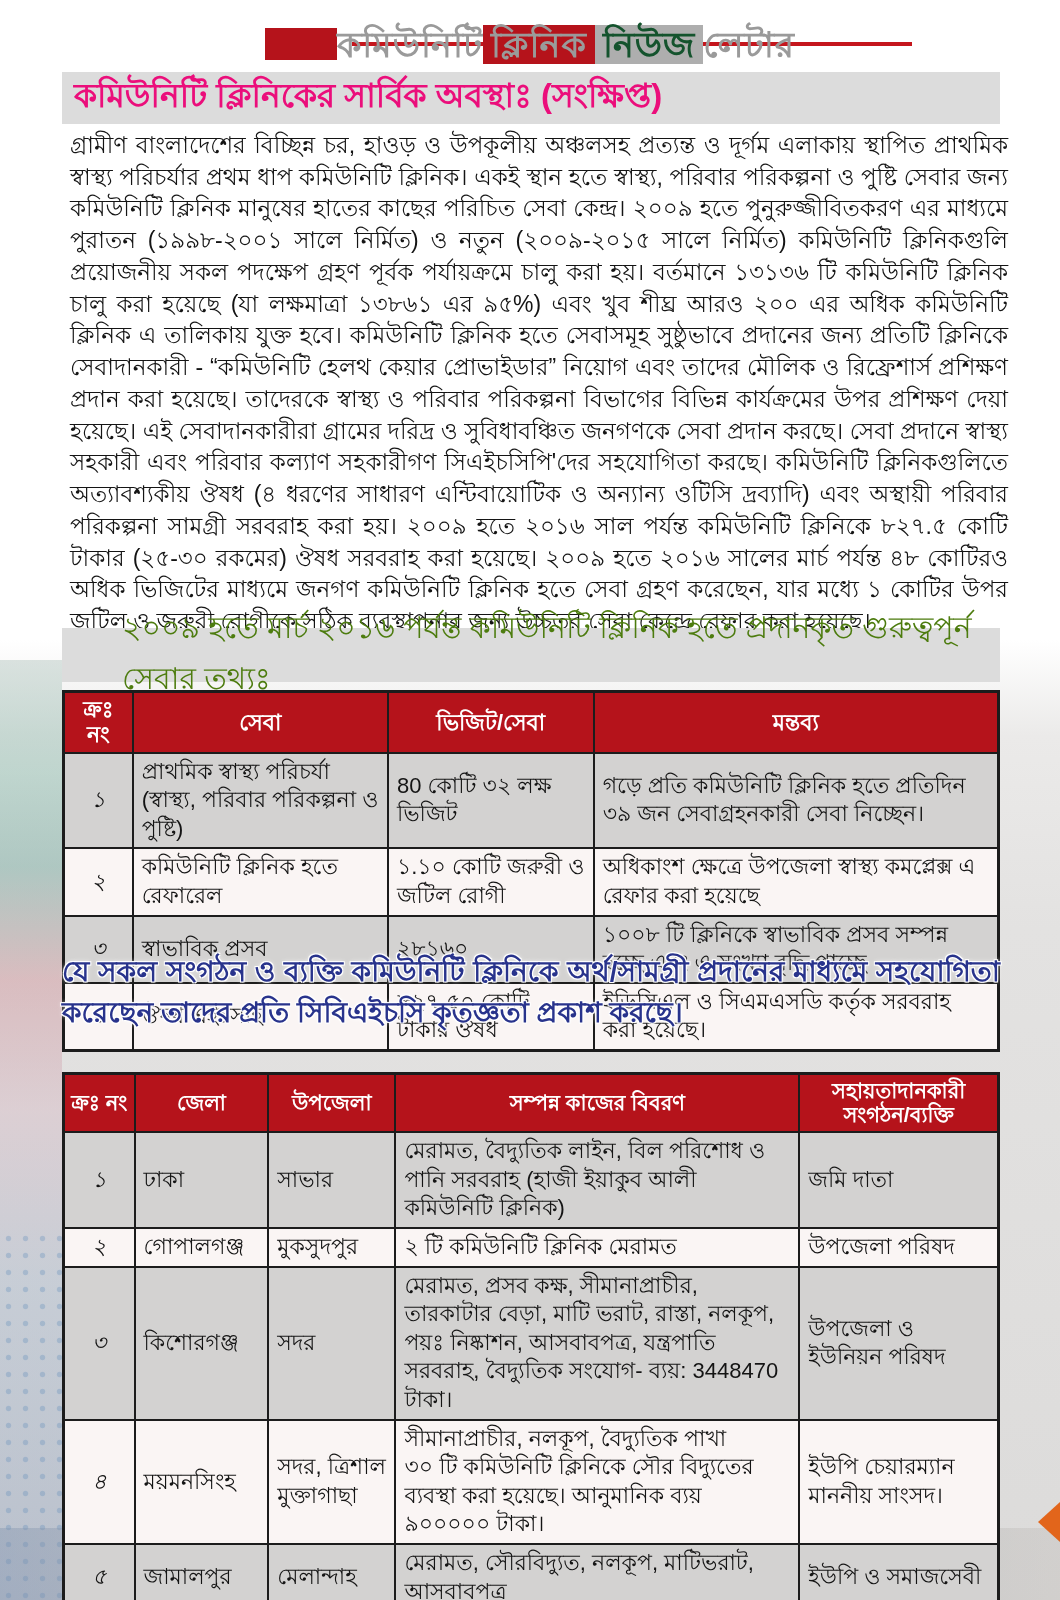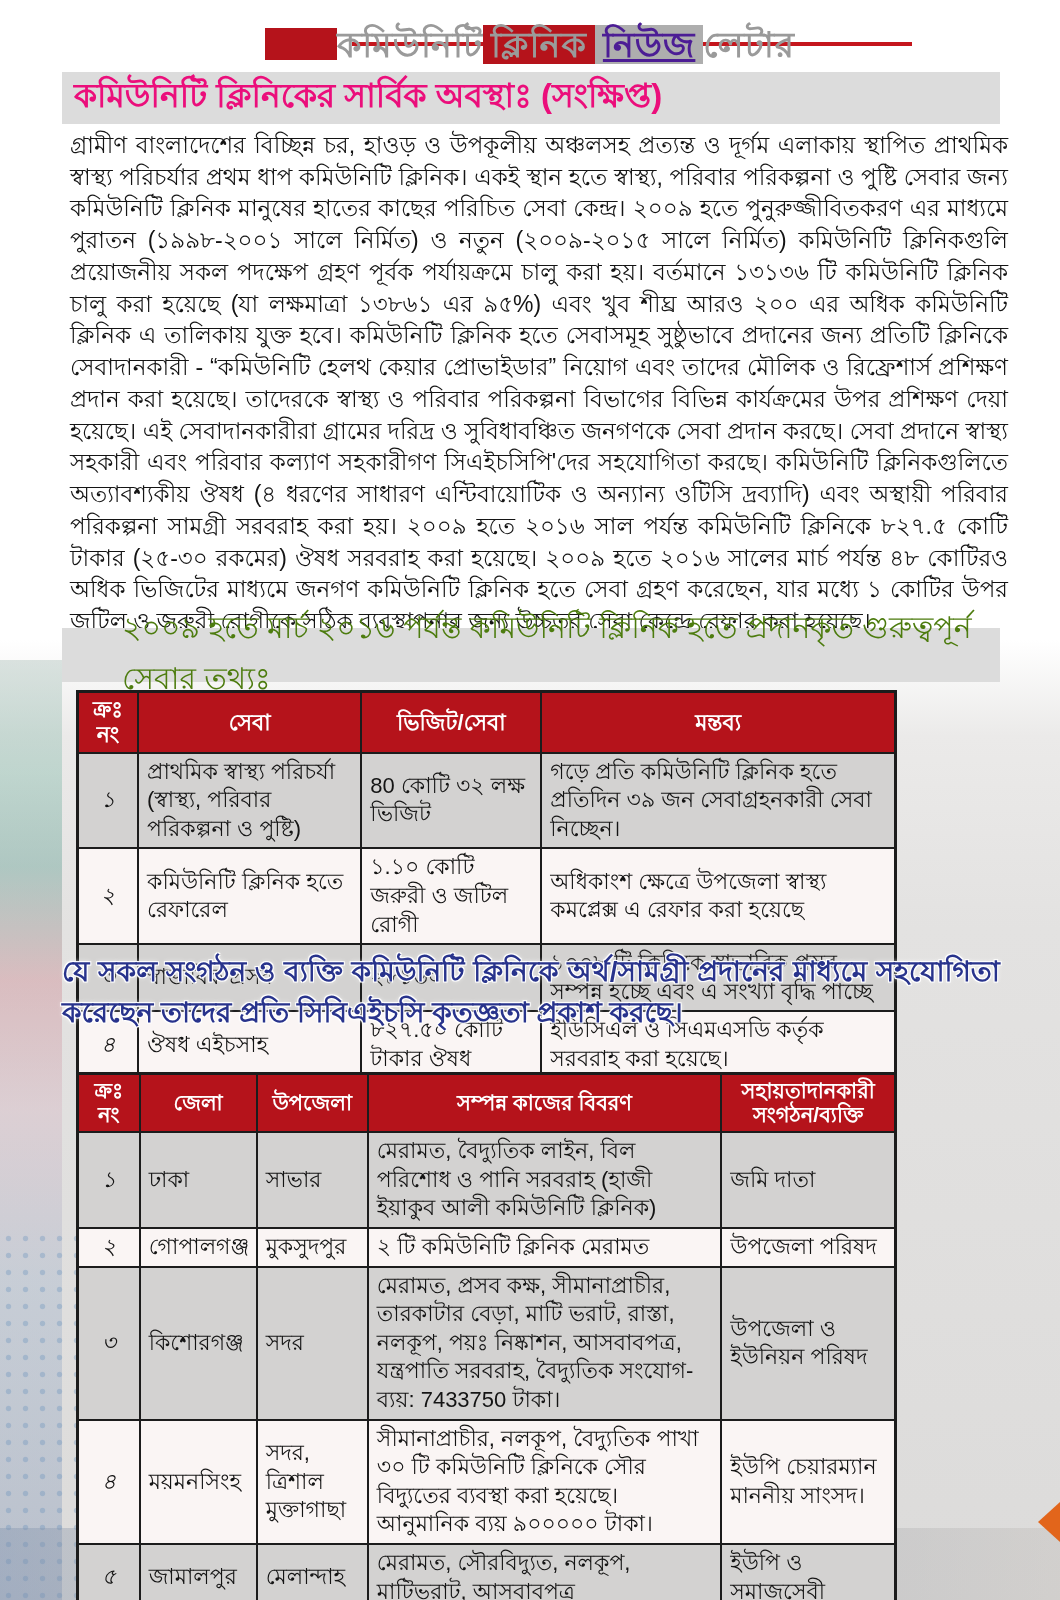--- a/index.html
+++ b/index.html
@@ -55,21 +55,21 @@
     position:absolute;top:50%;left:352px;width:560px;height:4px;
     background:#c5161d;transform:translateY(-2px);
   }
   .m-block{position:relative;width:72px;height:32px;background:#b5131b;}
   .m-word{
     position:relative;
     font-size:35px;font-weight:bold;color:#9a9a9a;line-height:1;
     letter-spacing:1px;
   }
   .m-box-red{position:relative;background:#b5131b;color:#9a9a9a;padding:2px 8px;text-align:center;}
-  .m-box-gray{position:relative;background:#aeaeae;color:#4c1d95;padding:2px 8px;text-decoration:underline;}
+  .m-box-gray{position:relative;background:#aeaeae;color:#14532d;padding:2px 8px;}
 
   
   .band{
     position:absolute;left:62px;width:938px;
     background:#dcdcdc;
     display:flex;align-items:center;
     padding:0 12px;box-sizing:border-box;
   }
   .band1{top:72px;height:52px;}
   .band1 .txt{color:#eb0e7b;font-weight:bold;font-size:33px;}
@@ -87,21 +87,21 @@
   
   .blue-intro{
     position:absolute;left:62px;top:952px;width:938px;
     color:#28338c;font-weight:bold;font-size:28px;line-height:1.45;
     text-align:justify;
     text-shadow:-1px -1px 0 #fff,1px -1px 0 #fff,-1px 1px 0 #fff,1px 1px 0 #fff,0 0 5px #fff;
   }
 
   
   table.data{
-    position:absolute;left:76px;width:821px;
+    position:absolute;left:62px;width:938px;
     border-collapse:collapse;
     font-size:22px;color:#141414;
     table-layout:fixed;
   }
   table.data th{
     background:#b5131b;color:#ffffff;font-weight:bold;
     border:2px solid #1c1c1c;padding:4px 6px;
     font-size:22px;line-height:1.15;
   }
   table.data td{
@@ -220,21 +220,21 @@
           <td>২</td>
           <td>গোপালগঞ্জ</td>
           <td>মুকসুদপুর</td>
           <td>২ টি কমিউনিটি ক্লিনিক মেরামত</td>
           <td>উপজেলা পরিষদ</td>
         </tr>
         <tr>
           <td>৩</td>
           <td>কিশোরগঞ্জ</td>
           <td>সদর</td>
-          <td>মেরামত, প্রসব কক্ষ, সীমানাপ্রাচীর, তারকাটার বেড়া, মাটি ভরাট, রাস্তা, নলকূপ, পয়ঃ নিষ্কাশন, আসবাবপত্র, যন্ত্রপাতি সরবরাহ, বৈদ্যুতিক সংযোগ- ব্যয়: 7433750 টাকা।</td>
+          <td>মেরামত, প্রসব কক্ষ, সীমানাপ্রাচীর, তারকাটার বেড়া, মাটি ভরাট, রাস্তা, নলকূপ, পয়ঃ নিষ্কাশন, আসবাবপত্র, যন্ত্রপাতি সরবরাহ, বৈদ্যুতিক সংযোগ- ব্যয়: 3448470 টাকা।</td>
           <td>উপজেলা ও ইউনিয়ন পরিষদ</td>
         </tr>
         <tr>
           <td>৪</td>
           <td>ময়মনসিংহ</td>
           <td>সদর, ত্রিশাল
 মুক্তাগাছা</td>
           <td>সীমানাপ্রাচীর, নলকূপ, বৈদ্যুতিক পাখা
 ৩০ টি কমিউনিটি ক্লিনিকে সৌর বিদ্যুতের ব্যবস্থা করা হয়েছে। আনুমানিক ব্যয় ৯০০০০০ টাকা।</td>
           <td>ইউপি চেয়ারম্যান মাননীয় সাংসদ।</td>

